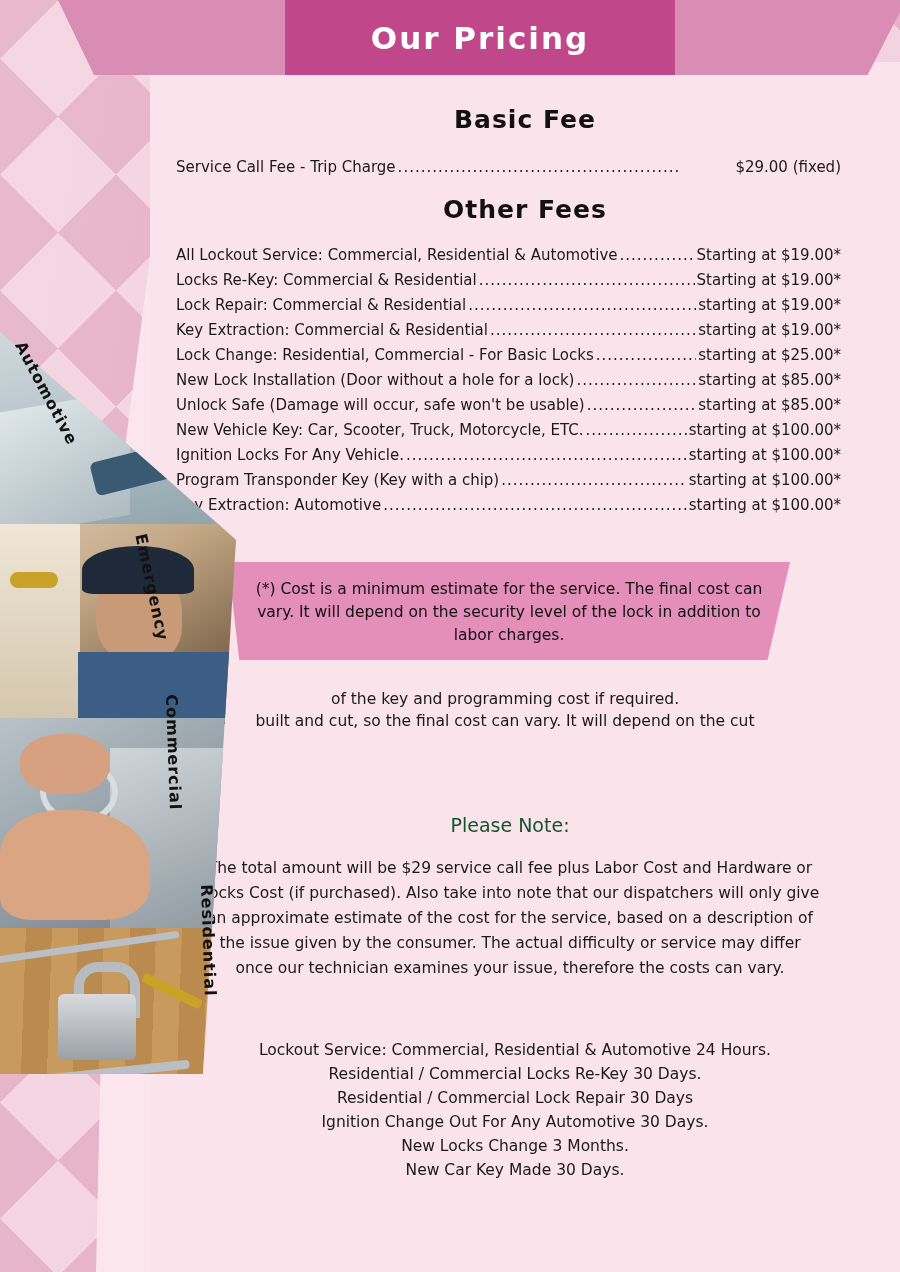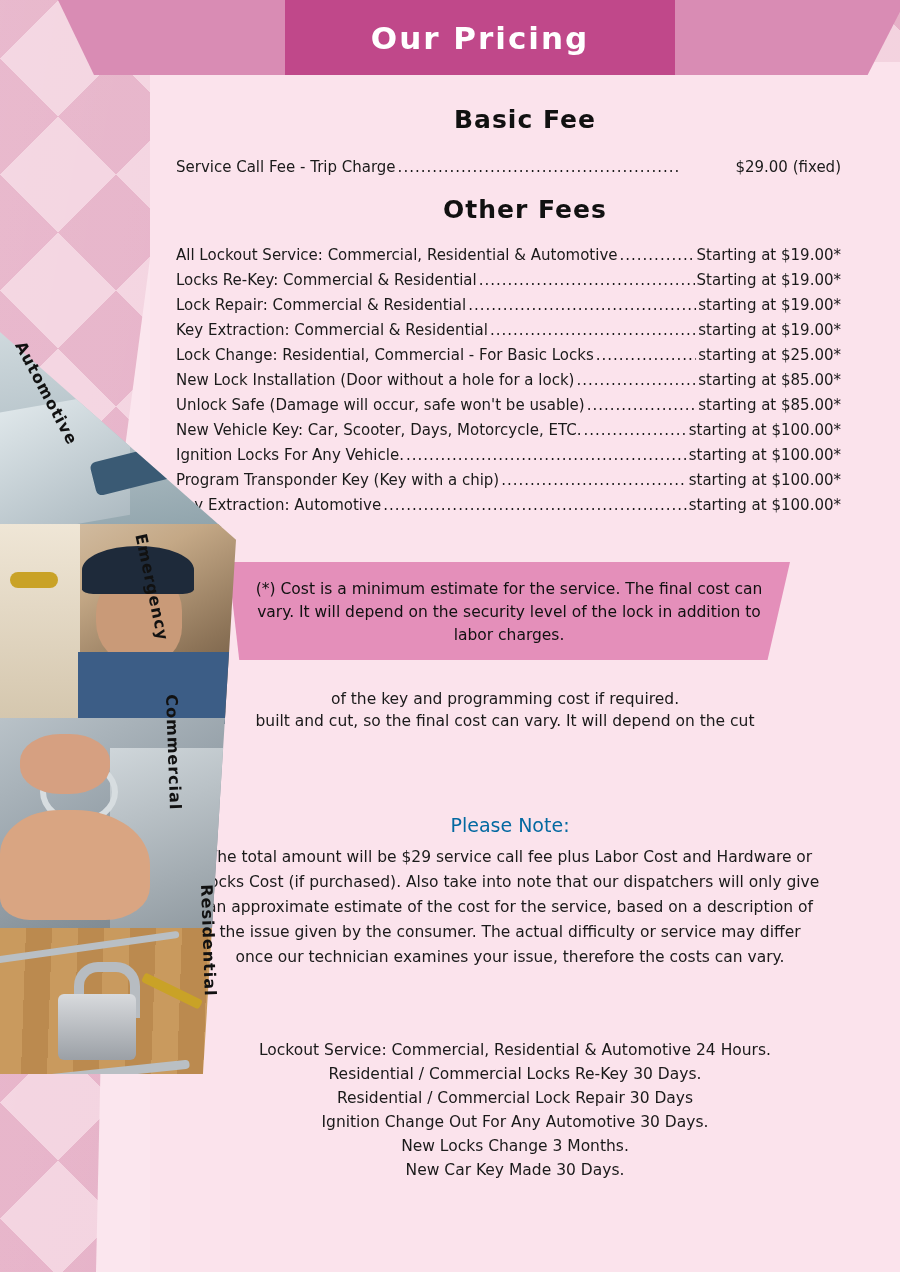--- a/index.html
+++ b/index.html
@@ -188,22 +188,22 @@
 
   .please-note {
     position: absolute;
     top: 814px;
     left: 200px;
     width: 620px;
     text-align: center;
   }
   .please-note-head {
     font-size: 19px;
-    color: #0369a1;
-    margin-bottom: 9px;
+    color: #14532d;
+    margin-bottom: 20px;
   }
   .please-note-body {
     font-size: 15.5px;
     line-height: 25px;
     color: #1a1a1a;
   }
 
   .warranty {
     position: absolute;
     top: 1038px;
@@ -407,21 +407,21 @@
       <span class="fee-label">New Lock Installation (Door without a hole for a lock)</span>
       <span class="fee-dots">........................................................</span>
       <span class="fee-price">starting at $85.00*</span>
     </div>
     <div class="fee-row">
       <span class="fee-label">Unlock Safe (Damage will occur, safe won't be usable)</span>
       <span class="fee-dots">........................................................</span>
       <span class="fee-price">starting at $85.00*</span>
     </div>
     <div class="fee-row">
-      <span class="fee-label">New Vehicle Key: Car, Scooter, Days, Motorcycle, ETC.</span>
+      <span class="fee-label">New Vehicle Key: Car, Scooter, Truck, Motorcycle, ETC.</span>
       <span class="fee-dots">........................................................</span>
       <span class="fee-price">starting at $100.00*</span>
     </div>
     <div class="fee-row">
       <span class="fee-label">Ignition Locks For Any Vehicle.</span>
       <span class="fee-dots">........................................................</span>
       <span class="fee-price">starting at $100.00*</span>
     </div>
     <div class="fee-row">
       <span class="fee-label">Program Transponder Key (Key with a chip)</span>

